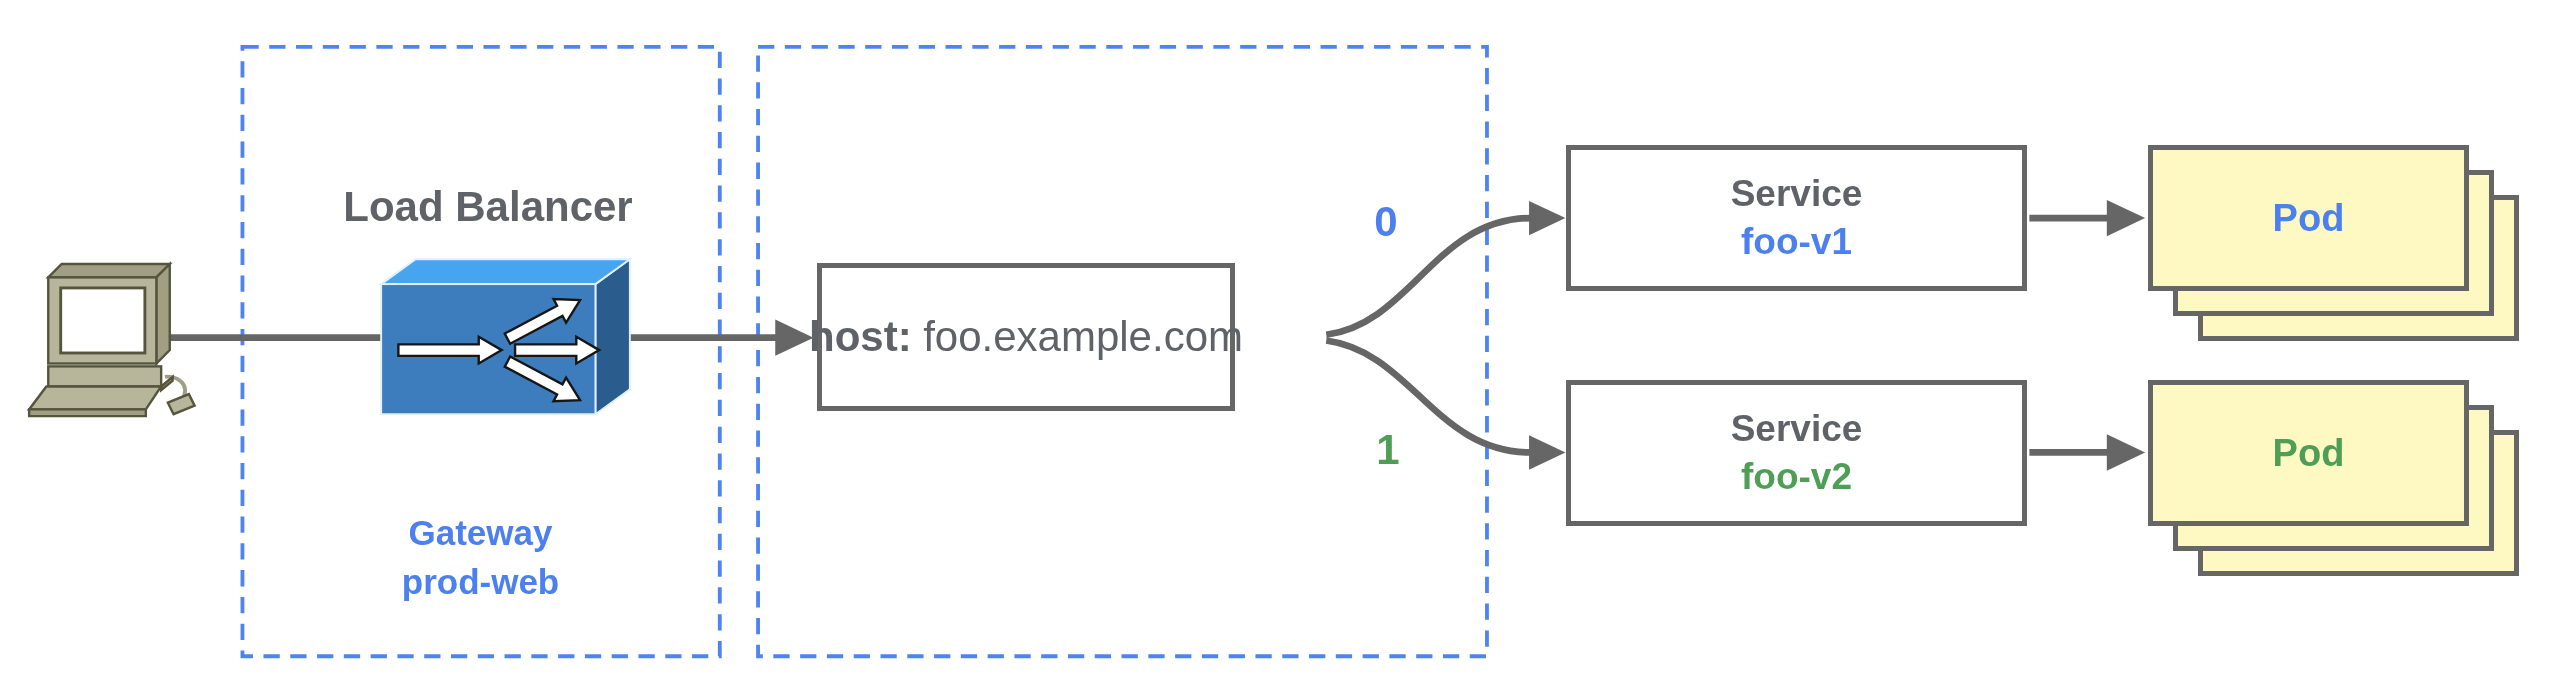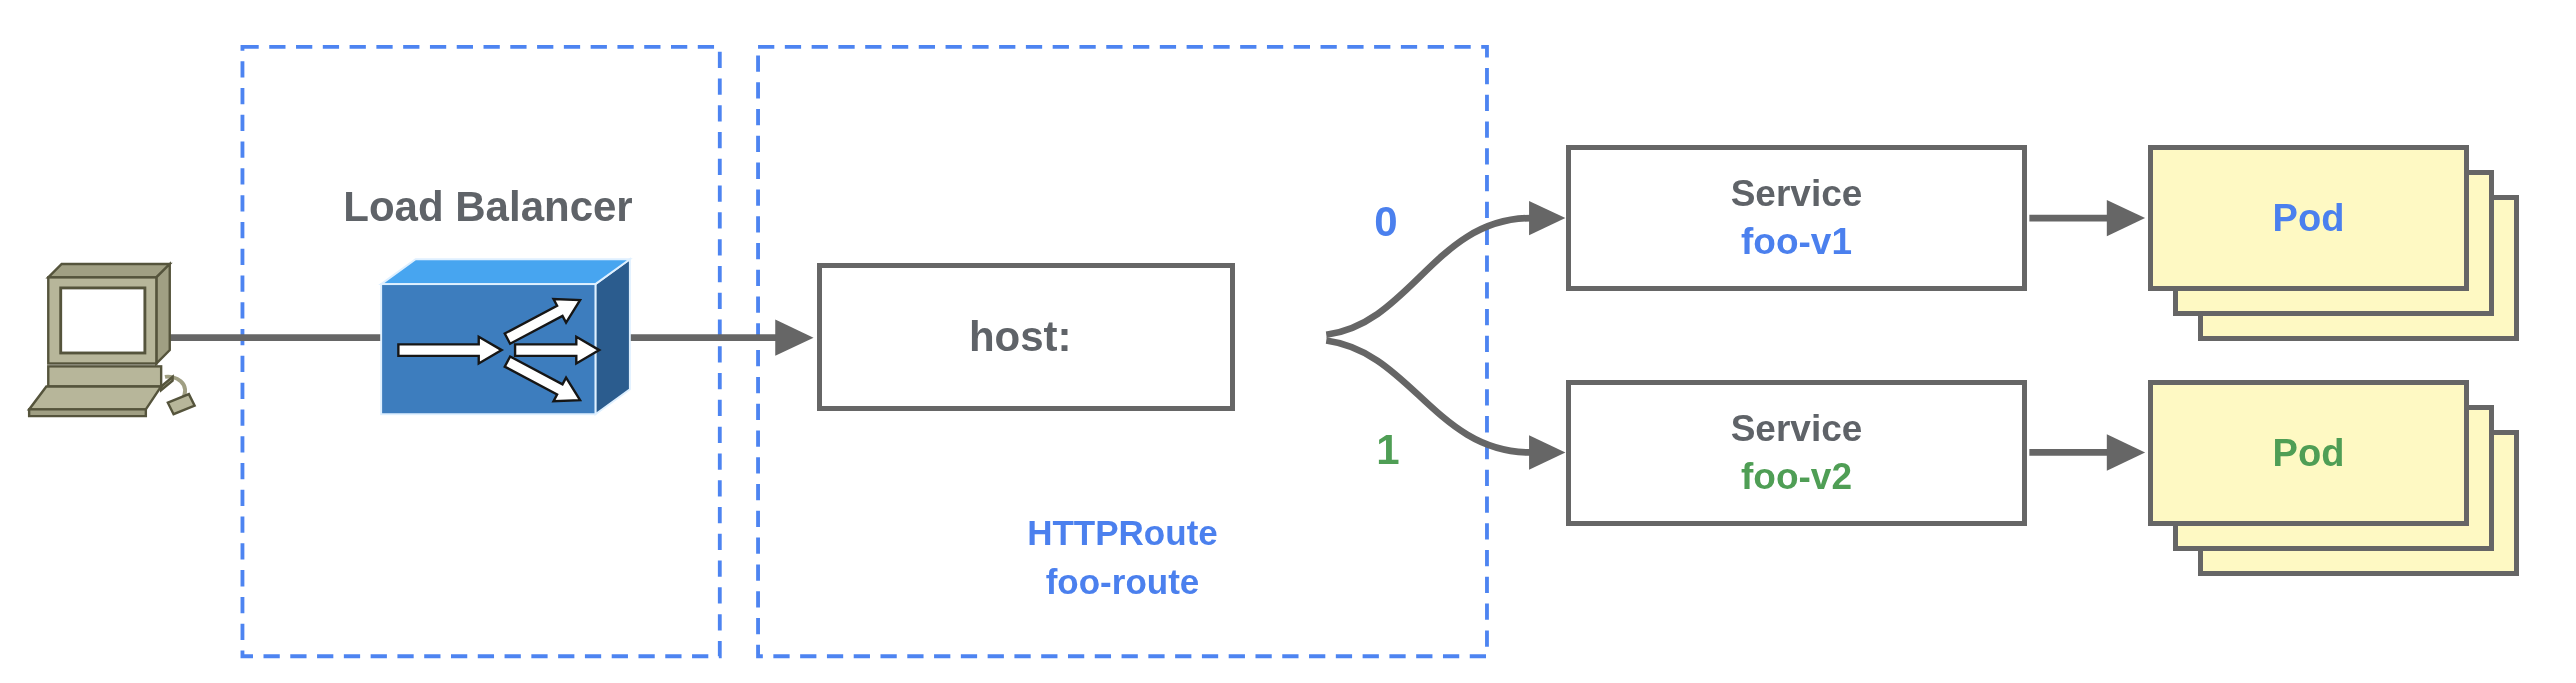--- a/index.html
+++ b/index.html
@@ -110,28 +110,29 @@
         <polygon class="lb-arrow" points="0,-6 62,-6 62,-14 86,0 62,14 62,6 0,6"></polygon>
       </g>
       <g transform="translate(530,378) rotate(28)">
         <polygon class="lb-arrow" points="0,-6 62,-6 62,-14 86,0 62,14 62,6 0,6"></polygon>
       </g>
     </g>
   </svg>
 
   <div class="abs title lb-title">Load Balancer</div>
 
+  <div class="abs group-label gw-label">
+    <div>Gateway</div>
+    <div>prod-web</div>
+  </div>
 
-  <div class="abs group-label rt-label">
-    <div>HTTPRoute</div>
-    <div>foo-route</div>
-  </div>
 
   <div class="abs node-box host-box">
     <span class="k">host:</span>
+    <span class="v">foo.example.com</span>
   </div>
 
   <div class="abs weight w0">0</div>
   <div class="abs weight w1">1</div>
 
   <div class="abs node-box service-box svc-v1">
     <div class="svc">Service</div>
     <div class="name-blue">foo-v1</div>
   </div>
   <div class="abs node-box service-box svc-v2">

